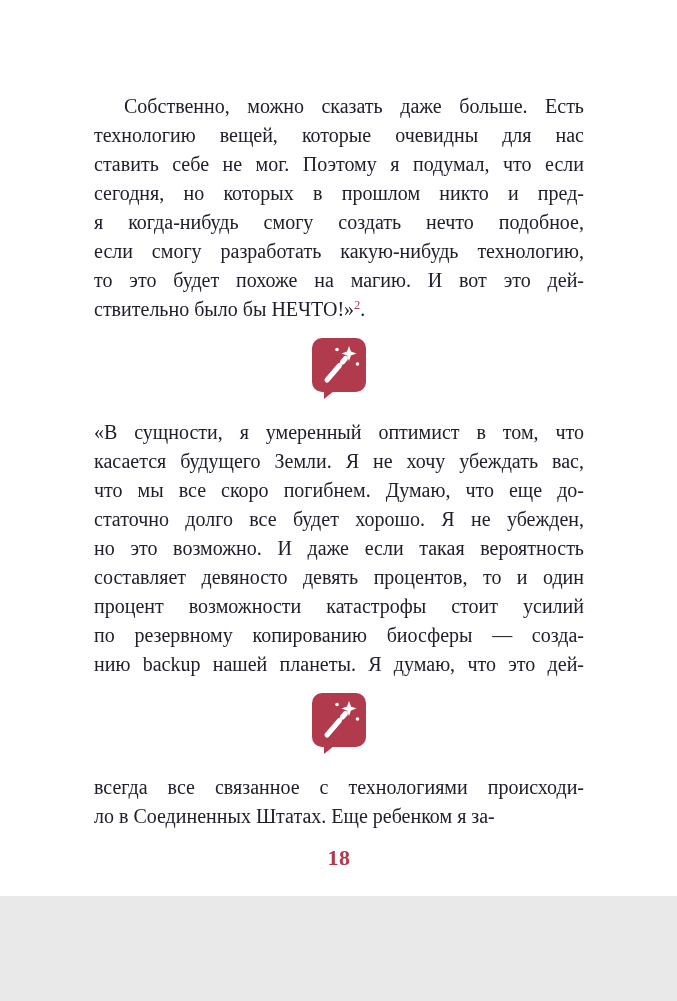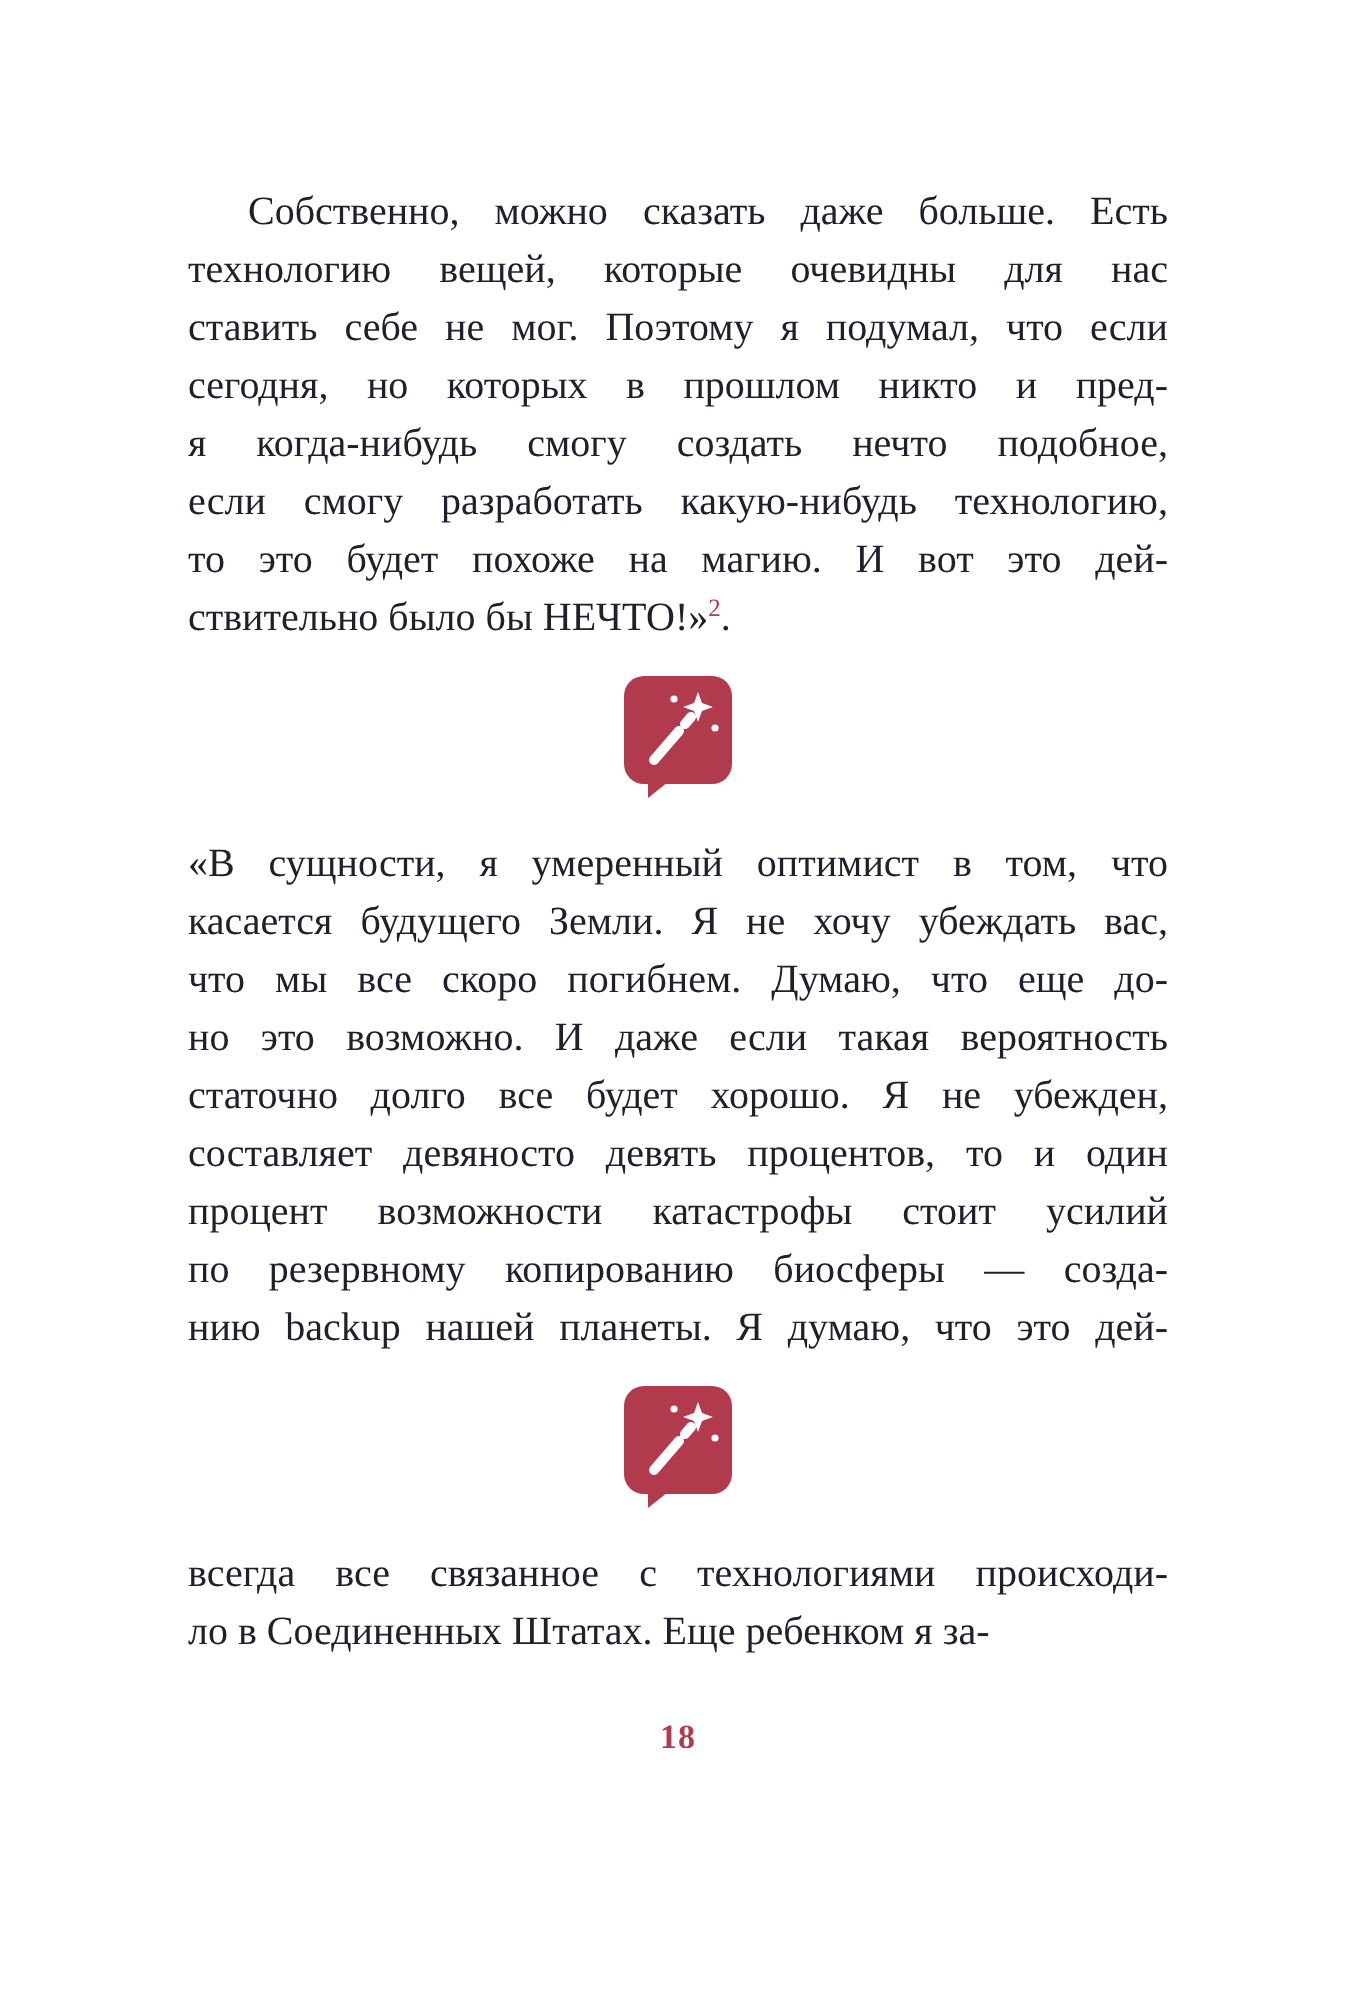--- a/index.html
+++ b/index.html
@@ -8,21 +8,21 @@
     --paper:#ffffff;
   }
   html,body{margin:0;padding:0;}
   body{
     width:677px;height:1001px;
     background:#e9e9e9;
     font-family:"Liberation Serif", serif;
   }
   .page{
     position:relative;
-    width:677px;height:1001px;
+    width:677px;height:896px;
     background:var(--paper);
     overflow:hidden;
   }
   .content{
     position:absolute;
     left:94px;top:92px;
     width:490px;
   }
   .paragraph{margin:0;}
   .line{
@@ -41,25 +41,25 @@
     position:relative;
     top:-7px;
     line-height:0;
   }
   .icon-block{
     display:flex;
     justify-content:center;
     margin:14px 0 18px 0;
   }
   .page-number{
-    margin-top:28px;
+    margin-top:14px;
     text-align:center;
     color:var(--accent);
     font-weight:bold;
-    font-size:17px;
+    font-size:22px;
     letter-spacing:0.5px;
   }
 </style>
 </head>
 <body>
 
 <div class="page">
   <div class="content">
 
     <div class="paragraph">
@@ -82,22 +82,22 @@
     </g>
     <path d="M37 8 L39 13.5 L44.5 15.5 L39 17.5 L37 23 L35 17.5 L29.5 15.5 L35 13.5 Z" fill="#ffffff"></path>
     <circle cx="25" cy="11.5" r="1.8" fill="#ffffff"></circle>
     <circle cx="45.5" cy="26" r="1.8" fill="#ffffff"></circle>
   </svg>
 </div>
       <div class="paragraph">
         <div class="line"><span>«В сущности, я умеренный оптимист в том, что</span></div>
         <div class="line"><span>касается будущего Земли. Я не хочу убеждать вас,</span></div>
         <div class="line"><span>что мы все скоро погибнем. Думаю, что еще до-</span></div>
+        <div class="line"><span>статочно долго все будет хорошо. Я не убежден,</span></div>
         <div class="line"><span>но это возможно. И даже если такая вероятность</span></div>
-        <div class="line"><span>статочно долго все будет хорошо. Я не убежден,</span></div>
         <div class="line"><span>составляет девяносто девять процентов, то и один</span></div>
         <div class="line"><span>процент возможности катастрофы стоит усилий</span></div>
         <div class="line"><span>по резервному копированию биосферы — созда-</span></div>
         <div class="line"><span>нию backup нашей планеты. Я думаю, что это дей-</span></div>
       </div>
       <div class="icon-block">
   <svg width="54" height="62" viewBox="0 0 54 62" aria-hidden="true">
     <path d="M12 47 L12 61 L27 49 Z" fill="var(--accent)"></path>
     <rect x="0" y="0" width="54" height="54" rx="10" fill="var(--accent)"></rect>
     <g stroke="#ffffff" stroke-linecap="round" fill="none">

